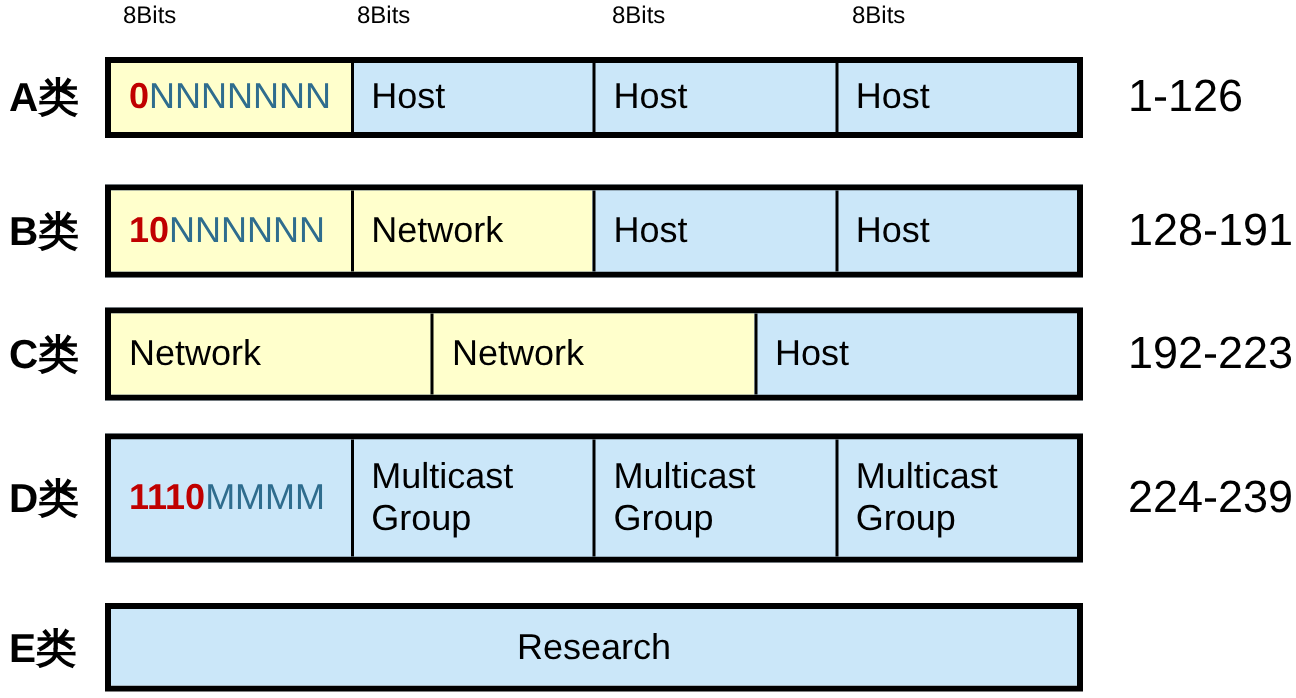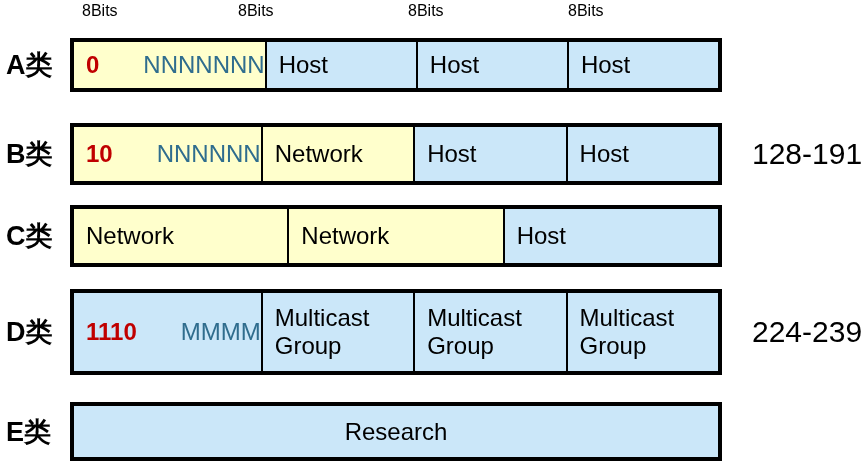--- a/index.html
+++ b/index.html
@@ -42,21 +42,21 @@
     flex:1 1 0; display:flex; align-items:center;
     padding-left:12px; box-sizing:border-box;
     font-size:24px; line-height:1.15; color:var(--text);
     border-left:2px solid var(--border);
   }
   .cell:first-child{border-left:none;}
   .cell.yellow{background:var(--yellow);}
   .cell.blue{background:var(--blue);}
   .cell.center{justify-content:center; padding-left:0; text-align:center;}
   .bits .prefix{font-weight:bold; color:var(--red); white-space:pre;}
-  .bits .letters{color:var(--teal); white-space:pre;padding-left:44px;}
+  .bits .letters{color:var(--teal); white-space:pre;}
   .range{
     position:absolute; left:752px; top:0; bottom:0; width:112px;
     display:flex; align-items:center; justify-content:flex-start;
     font-size:30px; white-space:nowrap;
   }
 </style>
 </head>
 <body>
 
 <div class="canvas">
@@ -72,20 +72,21 @@
     <div class="row-label">A类</div>
     <div class="box">
       <div class="cell yellow bits">
           <span class="prefix">0</span>
           <span class="letters">NNNNNNN</span>
         </div>
       <div class="cell blue">Host</div>
       <div class="cell blue">Host</div>
       <div class="cell blue">Host</div>
     </div>
+    <div class="range">1-126</div>
   </div>
 
   <div class="row row-b">
     <div class="row-label">B类</div>
     <div class="box">
       <div class="cell yellow bits">
           <span class="prefix">10</span>
           <span class="letters">NNNNNN</span>
         </div>
       <div class="cell yellow">Network</div>
@@ -95,20 +96,21 @@
     <div class="range">128-191</div>
   </div>
 
   <div class="row row-c">
     <div class="row-label">C类</div>
     <div class="box">
       <div class="cell yellow">Network</div>
       <div class="cell yellow">Network</div>
       <div class="cell blue">Host</div>
     </div>
+    <div class="range">192-223</div>
   </div>
 
   <div class="row row-d">
     <div class="row-label">D类</div>
     <div class="box">
       <div class="cell blue bits">
           <span class="prefix">1110</span>
           <span class="letters">MMMM</span>
         </div>
       <div class="cell blue">Multicast Group</div>

